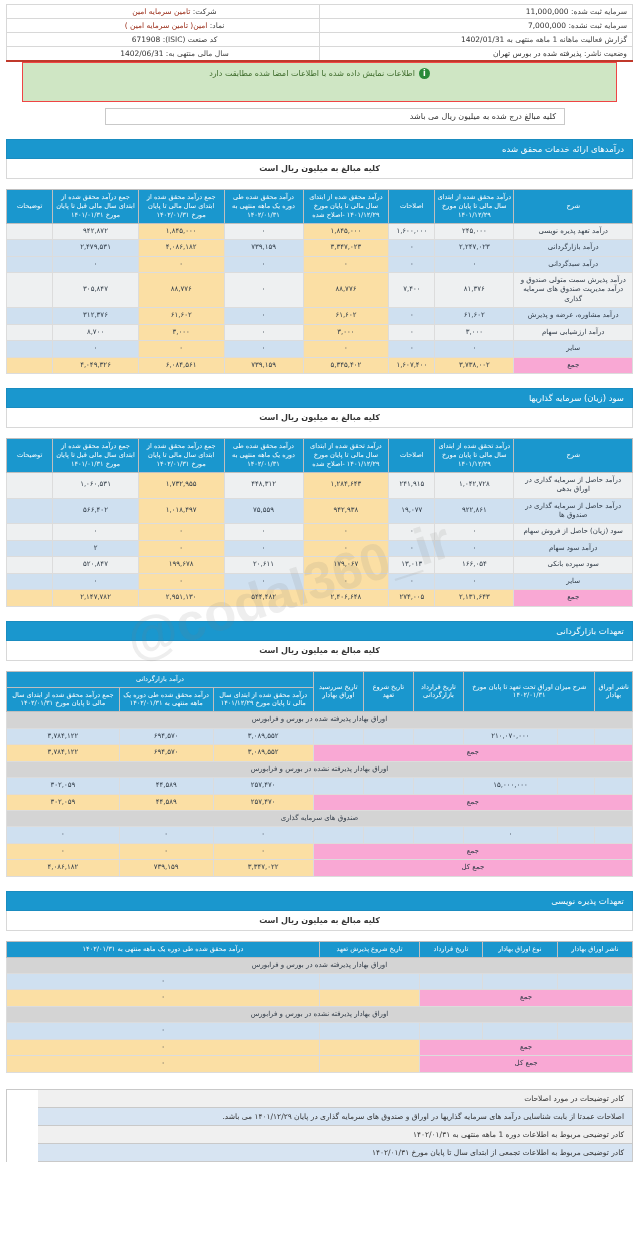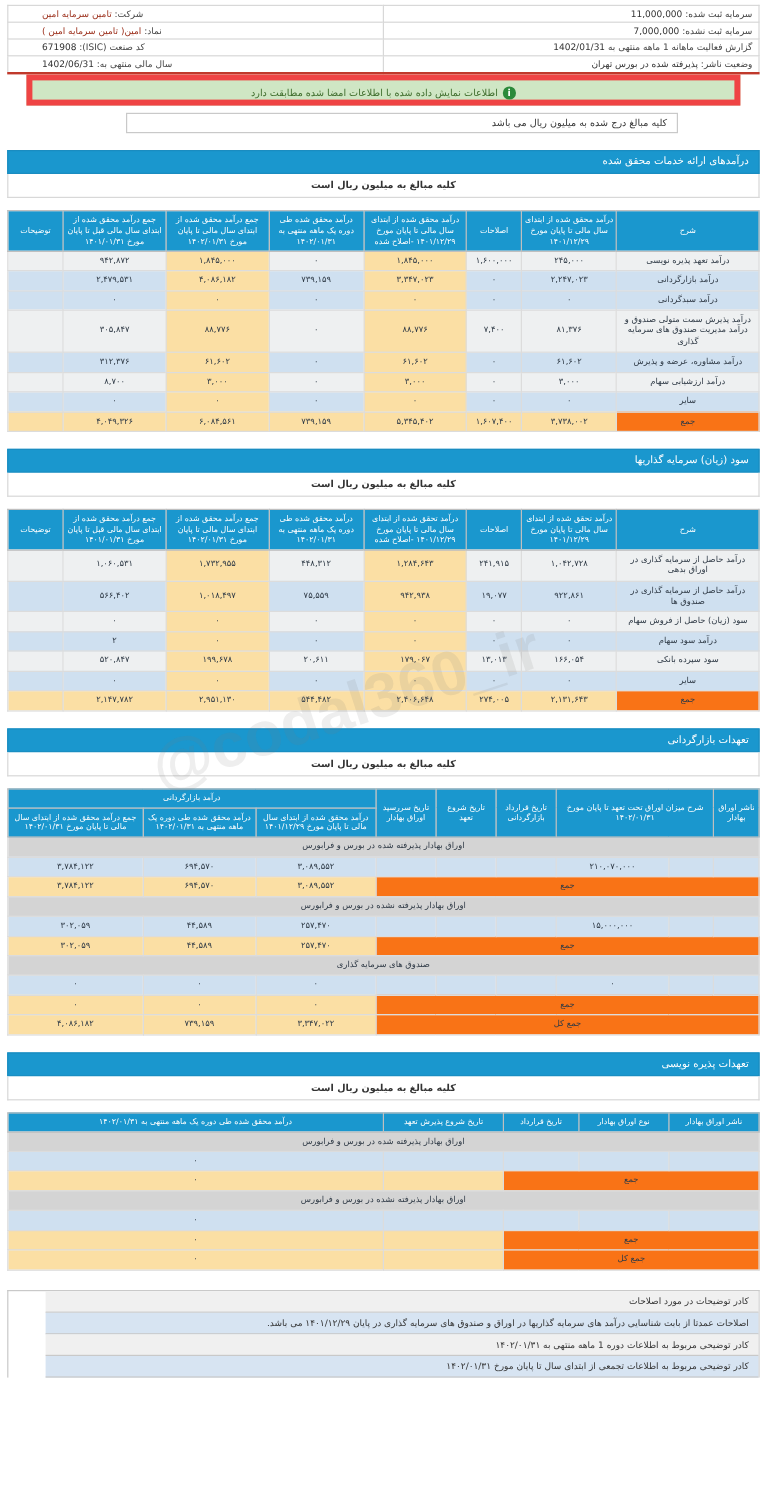--- a/index.html
+++ b/index.html
@@ -40,31 +40,31 @@
     color: #333;
     border-bottom: 2px solid #c0392b;
   }
   table.hdr td {
     border: 1px solid #d8d8d8;
     padding: 2px 5px;
     height: 14px;
     white-space: nowrap;
     vertical-align: middle;
   }
-  table.hdr td.c-right { width: 50%; text-align: left; padding-left: 28px; }
+  table.hdr td.c-right { width: 50%; text-align: center; padding-left: 28px; }
   table.hdr td.c-left  { width: 50%; }
   .lbl { color: #444; }
   .val { color: #9a2c18; }
   .val-dark { color: #333; }
 
   .notice {
     background: #cfe6c4;
-    border: 5px solid #ef4444;
+    border: 1px solid #ef4444;
     margin: 0 22px;
-    height: 26px;
+    height: 40px;
     line-height: 22px;
     text-align: center;
     font-size: 8px;
     color: #3d6b2b;
     position: relative;
   }
   .notice .ibadge {
     display: inline-block;
     width: 11px; height: 11px;
     border-radius: 50%;
@@ -143,21 +143,21 @@
     vertical-align: middle;
     line-height: 1.35;
     height: 14px;
   }
   td.desc { text-align: right; color: #2f3a46; padding-right: 5px; }
   tr.odd  td { background: #eef0f1; }
   tr.even td { background: #cfe0f0; }
   tr.odd  td.hl { background: #fbdfa4; }
   tr.even td.hl { background: #fbdfa4; }
   tr.total td { background: #fbdfa4; font-weight: normal; }
-  tr.total td.desc { background: #f97316; }
+  tr.total td.desc { background: #f9a8d4; }
   td.grp {
     background: #d4d4d4;
     text-align: right;
     padding-right: 8px;
     color: #2f3a46;
   }
 
   
   .notes {
     margin: 16px 6px 0 6px;

